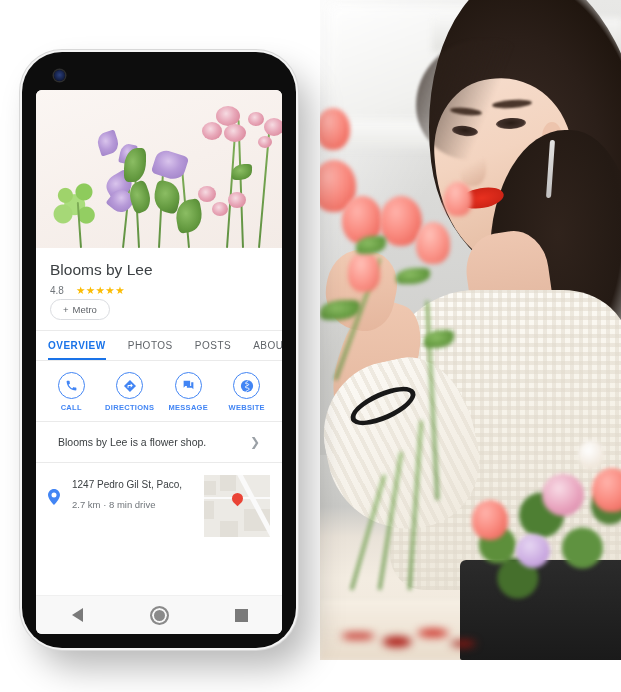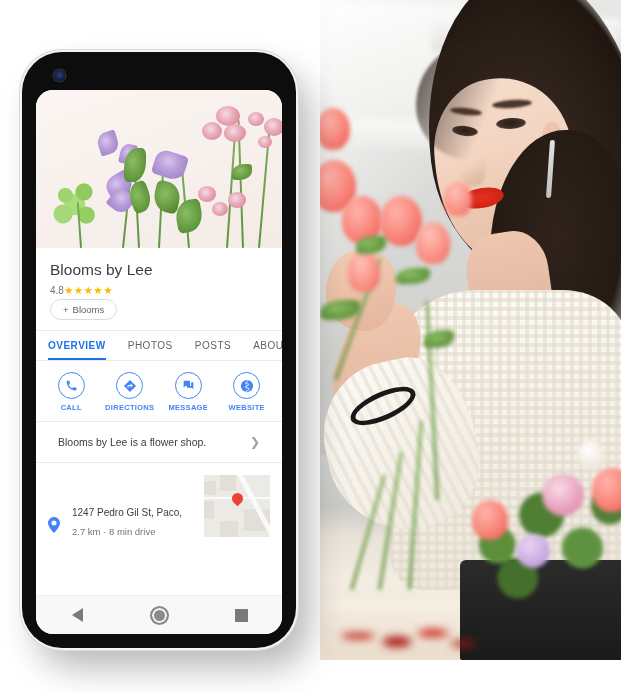--- a/index.html
+++ b/index.html
@@ -234,21 +234,21 @@
     padding: 0;
     box-sizing: border-box;
   }
   #phone-screen {
     position: absolute;
     left: 14px;
     top: 38px;
     width: 246px;
     height: 544px;
     background: #ffffff;
-    border-radius: 17px;
+    border-radius: 6px;
     overflow: hidden;
     display: flex;
     flex-direction: column;
   }
   #camera {
     position: absolute;
     left: 32px;
     top: 18px;
     width: 11px;
     height: 11px;
@@ -291,21 +291,21 @@
   }
   #biz-name {
     font-size: 15.5px;
     color: #3c4043;
     margin: 0 0 5px 0;
     font-weight: 400;
   }
   #rating-row {
     display: flex;
     align-items: center;
-    gap: 0;
+    gap: 12px;
     font-size: 10px;
     color: #70757a;
     margin-bottom: 3px;
   }
   #stars { color: #fbbc04; font-size: 10.5px; letter-spacing: .4px; }
   #cat-row { font-size: 10px; color: #70757a; margin-bottom: 9px; }
   #cat-row .open { color: #188038; font-weight: bold; }
   #follow-btn {
     display: inline-flex;
     align-items: center;
@@ -375,21 +375,21 @@
     font-size: 10.5px;
     color: #3c4043;
     cursor: pointer;
     flex: none;
   }
   #desc-chevron { color: #9aa0a6; font-size: 12px; }
 
   
   #addr-row {
     display: flex;
-    align-items: flex-end;
+    align-items: flex-start;
     padding: 12px 12px 12px 12px;
     gap: 8px;
     flex: none;
     cursor: pointer;
   }
   #pin-wrap { width: 16px; padding-top: 14px; flex: none; }
   #addr-text { flex: 1; padding-top: 2px; }
   #addr-lines { font-size: 10px; color: #3c4043; line-height: 1.55; }
   #addr-meta { font-size: 9.5px; color: #70757a; margin-top: 6px; }
   #map-thumb {
@@ -545,21 +545,21 @@
       </div>
 
       <div id="info">
         <div id="biz-name">Blooms by Lee</div>
         <div id="rating-row">
           <span>4.8</span>
           <span id="stars">★★★★★</span>
         </div>
         <div id="follow-btn">
           <span>+</span>
-          <span>Blooms</span>
+          <span>Metro</span>
         </div>
       </div>
 
       <div id="tabs">
         <div class="tab active">OVERVIEW</div>
         <div class="tab">PHOTOS</div>
         <div class="tab">POSTS</div>
         <div class="tab">ABOUT</div>
       </div>
 

